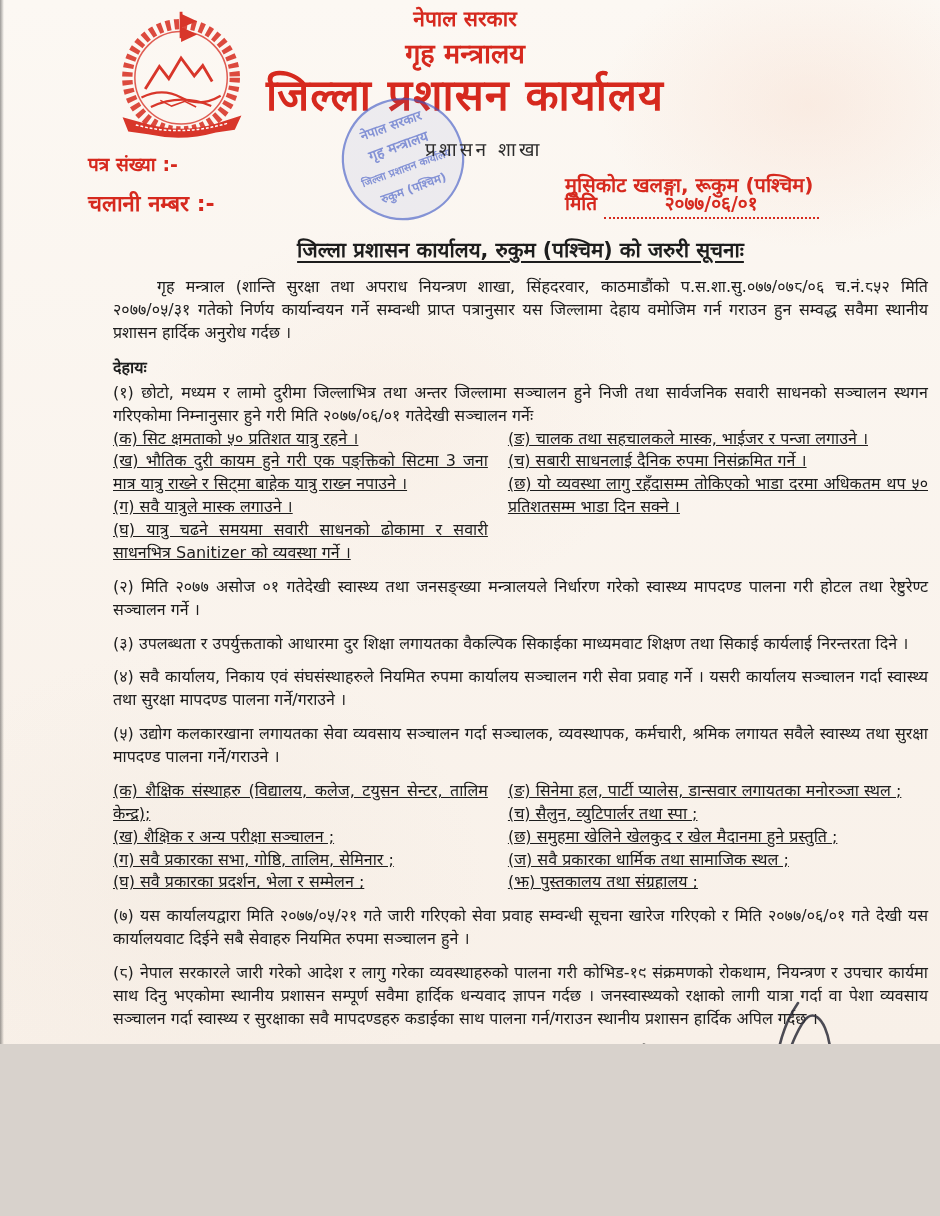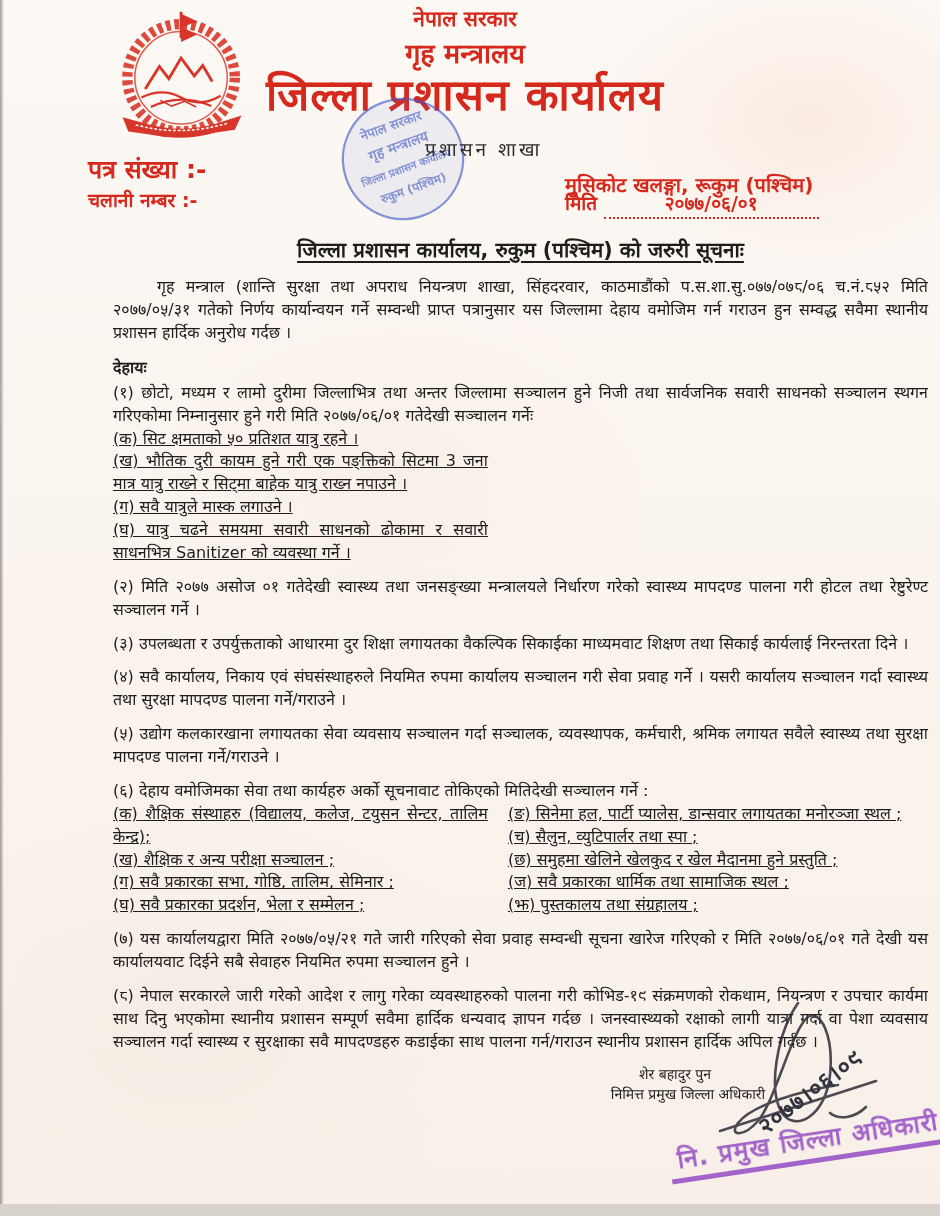--- a/index.html
+++ b/index.html
@@ -1,19 +1,19 @@
 <!DOCTYPE html>
 <html lang="ne"><head>
 <meta charset="utf-8">
 <style>
   * { margin:0; padding:0; box-sizing:border-box; }
   html,body { background:#d8d2cc; }
   body { font-family:"DejaVu Sans", sans-serif; }
   .page {
-    position:relative; width:940px; height:1204px; margin:0 auto; overflow:hidden;
+    position:relative; width:940px; height:1044px; margin:0 auto; overflow:hidden;
     background:
       radial-gradient(ellipse 320px 220px at 86% 10%, rgba(246,216,200,.38), transparent 65%),
       radial-gradient(ellipse 420px 320px at 42% 40%, rgba(242,222,206,.22), transparent 60%),
       radial-gradient(ellipse 500px 400px at 20% 85%, rgba(236,226,214,.25), transparent 60%),
       linear-gradient(#fcf8f3, #f8f0e8);
     color:#1d1d1d;
   }
   .page::before{ 
     content:""; position:absolute; left:0; top:0; bottom:0; width:4px;
     background:linear-gradient(90deg, rgba(40,40,40,.45), transparent); pointer-events:none;
@@ -22,22 +22,22 @@
   .header { position:relative; height:232px; }
   .head-center { position:absolute; left:90px; width:750px; text-align:center; }
   .gov-line   { top:4px;  font-size:21px; font-weight:bold; }
   .ministry   { top:34px; font-size:27px; font-weight:bold; }
   .office-big { top:64px; font-size:43px; font-weight:bold; letter-spacing:1px; }
   .contact { position:absolute; left:608px; top:2px; width:330px; font-size:14.5px; line-height:1.22; font-weight:bold; }
   .contact div { white-space:nowrap; }
   .emblem { position:absolute; left:98px; top:8px; }
   .round-stamp { position:absolute; left:328px; top:84px; opacity:.62; }
   .section-label { position:absolute; left:425px; top:136px; font-size:19px; letter-spacing:3px; color:#2b2b2b; }
-  .meta-left-1 { position:absolute; left:88px; top:151px; font-size:25px; font-weight:bold; }
-  .meta-left-2 { position:absolute; left:88px; top:187px; font-size:19px; font-weight:bold; }
+  .meta-left-1 { position:absolute; left:88px; top:151px; font-size:19px; font-weight:bold; }
+  .meta-left-2 { position:absolute; left:88px; top:187px; font-size:22px; font-weight:bold; }
   .meta-place  { position:absolute; left:565px; top:171px; font-size:20px; font-weight:bold; }
   .meta-date   { position:absolute; left:565px; top:190px; font-size:19px; font-weight:bold; }
   .date-dots   { display:inline-block; min-width:215px; text-align:center;
                  border-bottom:2px dotted #d6291e; padding:0 6px 1px; }
   .content { margin:0 12px 0 113px; font-size:16px; line-height:1.43; }
   .notice-title { text-align:center; font-size:20.5px; font-weight:bold; margin-top:4px;
                   text-decoration:underline; text-underline-offset:4px; }
   .para { text-align:justify; margin-top:11px; }
   .intro { text-indent:44px; }
   .dehaya { margin-top:12px; font-weight:bold; text-underline-offset:3px; }
@@ -126,30 +126,34 @@
 
     <div>
       <p class="lead">(१) छोटो, मध्यम र लामो दुरीमा जिल्लाभित्र तथा अन्तर जिल्लामा सञ्चालन हुने निजी तथा सार्वजनिक सवारी साधनको सञ्चालन स्थगन गरिएकोमा निम्नानुसार हुने गरी मिति २०७७/०६/०१ गतेदेखी सञ्चालन गर्नेः</p>
       <div class="cols">
         <div class="col-l">
           <p>(क) सिट क्षमताको ५० प्रतिशत यात्रु रहने ।</p>
           <p>(ख) भौतिक दुरी कायम हुने गरी एक पङ्क्तिको सिटमा 3 जना मात्र यात्रु राख्ने र सिट्मा बाहेक यात्रु राख्न नपाउने ।</p>
           <p>(ग) सवै यात्रुले मास्क लगाउने ।</p>
           <p>(घ) यात्रु चढने समयमा सवारी साधनको ढोकामा र सवारी साधनभित्र Sanitizer को व्यवस्था गर्ने ।</p>
         </div>
+        <div class="col-r">
+          <p>(ङ) चालक तथा सहचालकले मास्क, भाईजर र पन्जा लगाउने ।</p>
+          <p>(च) सबारी साधनलाई दैनिक रुपमा निसंक्रमित गर्ने ।</p>
+          <p>(छ) यो व्यवस्था लागु रहँदासम्म तोकिएको भाडा दरमा अधिकतम थप ५० प्रतिशतसम्म भाडा दिन सक्ने ।</p>
+        </div>
       </div>
     </div>
 
     <p class="para">(२) मिति २०७७ असोज ०१ गतेदेखी स्वास्थ्य तथा जनसङ्ख्या मन्त्रालयले निर्धारण गरेको स्वास्थ्य मापदण्ड पालना गरी होटल तथा रेष्टुरेण्ट सञ्चालन गर्ने ।</p>
     <p class="para">(३) उपलब्धता र उपर्युक्तताको आधारमा दुर शिक्षा लगायतका वैकल्पिक सिकाईका माध्यमवाट शिक्षण तथा सिकाई कार्यलाई निरन्तरता दिने ।</p>
     <p class="para">(४) सवै कार्यालय, निकाय एवं संघसंस्थाहरुले नियमित रुपमा कार्यालय सञ्चालन गरी सेवा प्रवाह गर्ने । यसरी कार्यालय सञ्चालन गर्दा स्वास्थ्य तथा सुरक्षा मापदण्ड पालना गर्ने/गराउने ।</p>
     <p class="para">(५) उद्योग कलकारखाना लगायतका सेवा व्यवसाय सञ्चालन गर्दा सञ्चालक, व्यवस्थापक, कर्मचारी, श्रमिक लगायत सवैले स्वास्थ्य तथा सुरक्षा मापदण्ड पालना गर्ने/गराउने ।</p>
 
     <div class="para">
-      <p class="lead">(६) देहाय वमोजिमका सेवा तथा कार्यहरु अर्को सूचनावाट तोकिएको मितिदेखी सञ्चालन गर्ने :</p>
       <div class="cols">
         <div class="col-l">
           <p>(क) शैक्षिक संस्थाहरु (विद्यालय, कलेज, टयुसन सेन्टर, तालिम केन्द्र);</p>
           <p>(ख) शैक्षिक र अन्य परीक्षा सञ्चालन ;</p>
           <p>(ग) सवै प्रकारका सभा, गोष्ठि, तालिम, सेमिनार ;</p>
           <p>(घ) सवै प्रकारका प्रदर्शन, भेला र सम्मेलन ;</p>
         </div>
         <div class="col-r">
           <p>(ङ) सिनेमा हल, पार्टी प्यालेस, डान्सवार लगायतका मनोरञ्जा स्थल ;</p>
           <p>(च) सैलुन, व्युटिपार्लर तथा स्पा ;</p>

